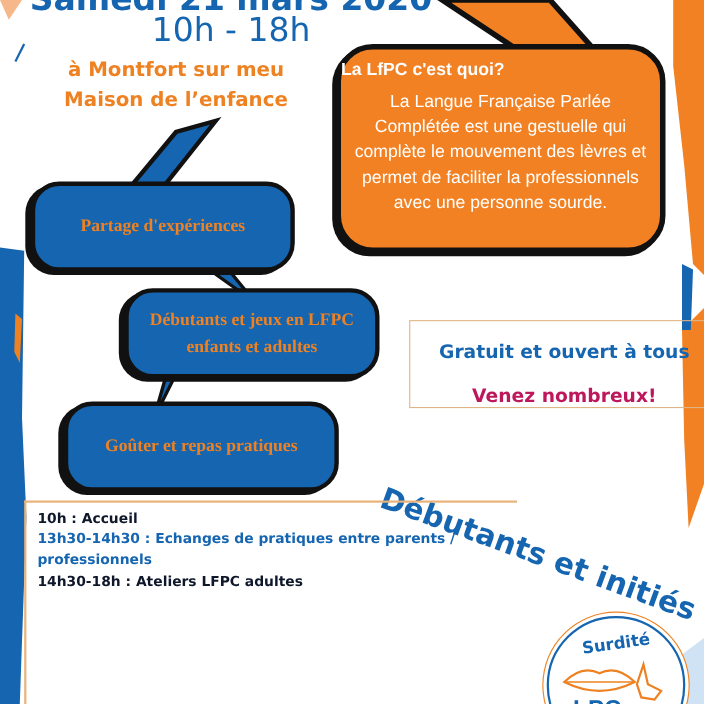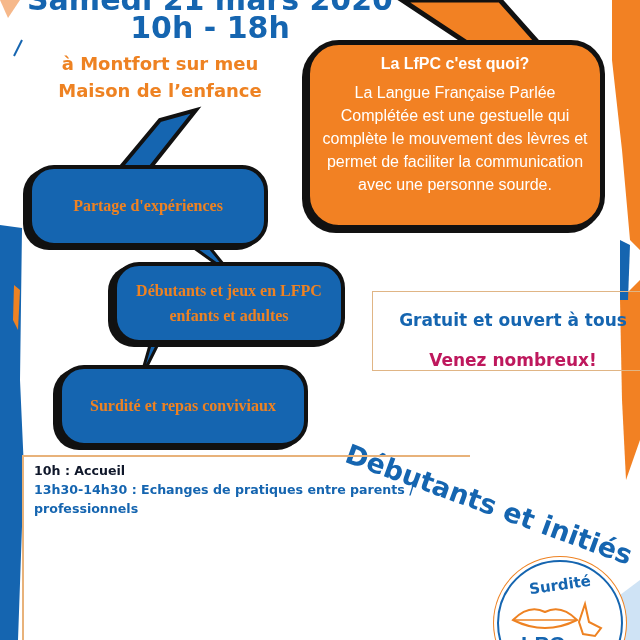--- a/index.html
+++ b/index.html
@@ -1,24 +1,24 @@
 <!DOCTYPE html>
 <html><head>
 <meta charset="utf-8">
 <style>
   html,body{margin:0;padding:0;}
   body{width:640px;height:640px;overflow:hidden;background:#fff;position:relative;font-family:"Liberation Sans",sans-serif;}
   .abs{position:absolute;}
   .blue{color:#1565b0;}
   .orange{color:#0f172a;}
   .title1{left:0;top:-18px;width:420px;text-align:center;font-size:30px;font-weight:bold;color:#1565b0;font-family:"DejaVu Sans",sans-serif;letter-spacing:0px;}
-  .title2{left:90px;top:10px;width:240px;text-align:center;font-size:30px;font-weight:bold;color:#1565b0;font-family:"DejaVu Sans",sans-serif;}
+  .title2{left:90px;top:10px;width:240px;text-align:center;font-size:30px;font-weight:normal;color:#1565b0;font-family:"DejaVu Sans",sans-serif;}
   .venue{left:40px;top:50px;width:240px;text-align:center;font-size:18px;font-weight:bold;color:#ee8222;line-height:27px;font-family:"DejaVu Sans",sans-serif;}
   .bubble-orange{left:305px;top:40px;width:300px;height:190px;background:#f28123;border:5px solid #111;border-radius:34px;box-sizing:border-box;box-shadow:-3px 3px 0 #111;}
-  .bubble-orange .q{margin-top:10px;text-align:center;color:#fff;font-weight:bold;font-size:16px;font-family:"Liberation Sans",sans-serif;}
+  .bubble-orange .q{margin-top:10px;text-align:left;color:#fff;font-weight:bold;font-size:16px;font-family:"Liberation Sans",sans-serif;}
   .bubble-orange .d{margin:8px 8px 0;text-align:center;color:#fff;font-size:16px;line-height:23px;}
   .bubble-blue{background:#1565b0;border:4px solid #111;border-radius:26px;box-sizing:border-box;box-shadow:-5px 3px 0 #111;color:#ee8222;font-weight:bold;text-align:center;font-size:16px;font-family:Liberation Serif, serif;display:flex;align-items:center;justify-content:center;}
   .b1{left:28px;top:165px;width:240px;height:82px;}
   .b2{left:113px;top:262px;width:232px;height:82px;line-height:25px;}
   .b3{left:58px;top:365px;width:250px;height:82px;}
   .free-box{left:372px;top:291px;width:282px;height:80px;border:1px solid #e0b585;box-sizing:border-box;text-align:center;}
   .free-box .l1{margin-top:18px;font-size:17px;font-weight:bold;color:#1565b0;font-family:"DejaVu Sans",sans-serif;}
   .free-box .l2{margin-top:20px;font-size:17px;font-weight:bold;color:#be185d;font-family:"DejaVu Sans",sans-serif;}
   .tilted{left:352px;top:438px;font-size:27px;font-weight:bold;color:#1565b0;transform:rotate(20deg);transform-origin:left top;font-family:"DejaVu Sans",sans-serif;white-space:nowrap;}
   .sched-box{left:22px;top:455px;width:448px;height:200px;border-left:2px solid #e8b27a;border-top:2px solid #e8b27a;box-sizing:border-box;}
@@ -51,38 +51,39 @@
 
 <svg class="abs" style="left:0;top:0" width="640" height="640">
   <path d="M402,0 L470,45 L540,45 L500,0 Z" fill="#f28123" stroke="#111" stroke-width="5"></path>
   <path d="M120,168 L160,120 L196,110 L150,168 Z" fill="#1565b0" stroke="#111" stroke-width="4"></path>
   <path d="M190,245 L232,275 L210,248 Z" fill="#1565b0" stroke="#111" stroke-width="3"></path>
   <path d="M160,340 L140,380 L150,345 Z" fill="#1565b0" stroke="#111" stroke-width="3"></path>
 </svg>
 
 <div class="abs bubble-orange">
   <div class="q">La LfPC c'est quoi?</div>
-  <div class="d">La Langue Française Parlée Complétée est une gestuelle qui complète le mouvement des lèvres et permet de faciliter la communication avec une personne sourde.</div>
+  <div class="d">La Langue Française Parlée Complétée est une gestuelle qui complète le mouvement des lèvres et permet de faciliter la professionnels avec une personne sourde.</div>
 </div>
 
 <div class="abs bubble-blue b1">Partage d'expériences</div>
 <div class="abs bubble-blue b2">Débutants et jeux en LFPC enfants et adultes</div>
-<div class="abs bubble-blue b3">Surdité et repas conviviaux</div>
+<div class="abs bubble-blue b3">Goûter et repas pratiques</div>
 
 <div class="abs free-box">
   <div class="l1">Gratuit et ouvert à tous</div>
   <div class="l2">Venez nombreux!</div>
 </div>
 
 <div class="abs tilted">Débutants et initiés</div>
 
 <div class="abs sched-box"></div>
 <div class="abs sched">
   <div class="orange">10h : Accueil</div>
   <div class="blue">13h30-14h30 : Echanges de pratiques entre parents / professionnels</div>
+  <div class="orange">14h30-18h : Ateliers LFPC adultes</div>
 </div>
 
 <div class="abs logo">
   <div class="t">Surdité</div>
   <svg class="abs" style="left:10px;top:36px" width="100" height="40">
     <path d="M4,22 Q20,6 36,14 Q52,6 68,22 Q36,38 4,22 Z" fill="none" stroke="#ee8222" stroke-width="2"></path>
     <path d="M4,22 L68,22" stroke="#ee8222" stroke-width="1.5"></path>
     <path d="M76,6 L80,24 L92,30 L86,38 L74,36 L70,24 Z" fill="none" stroke="#ee8222" stroke-width="2"></path>
   </svg>
   <div class="lpc">LPC</div>

